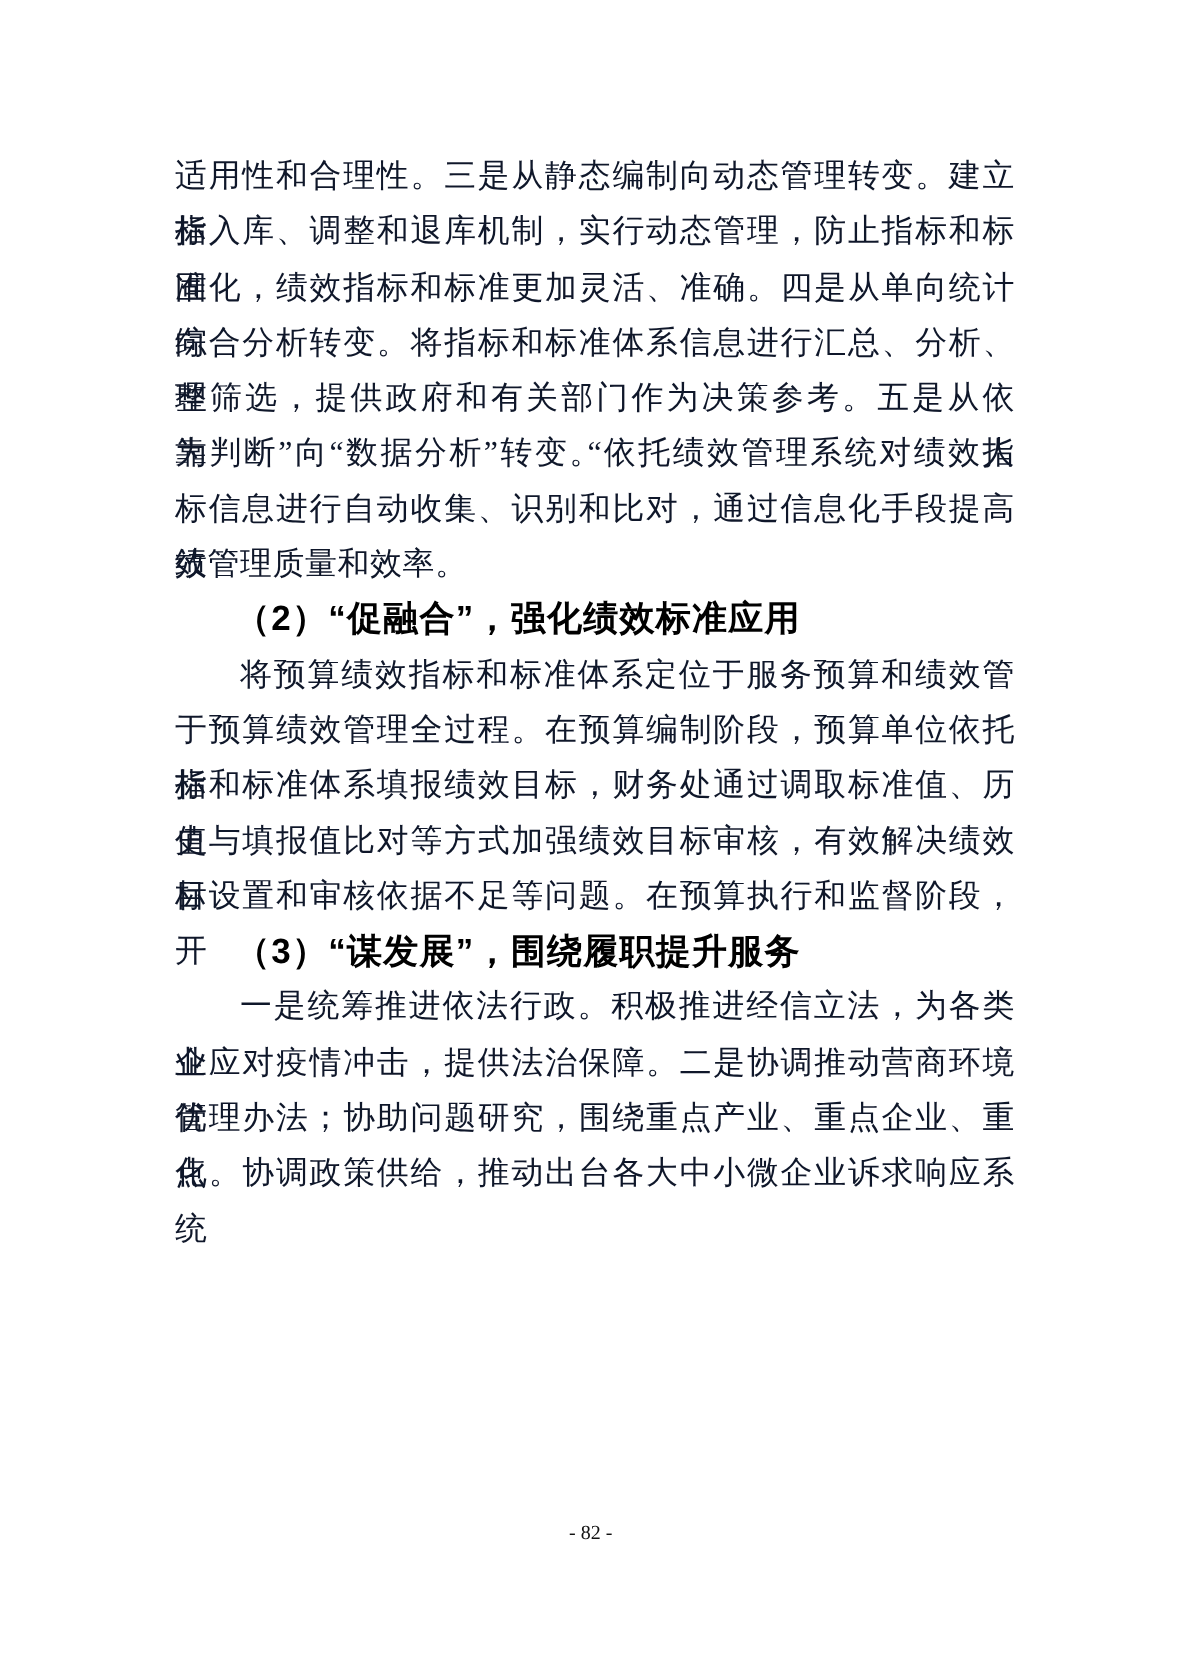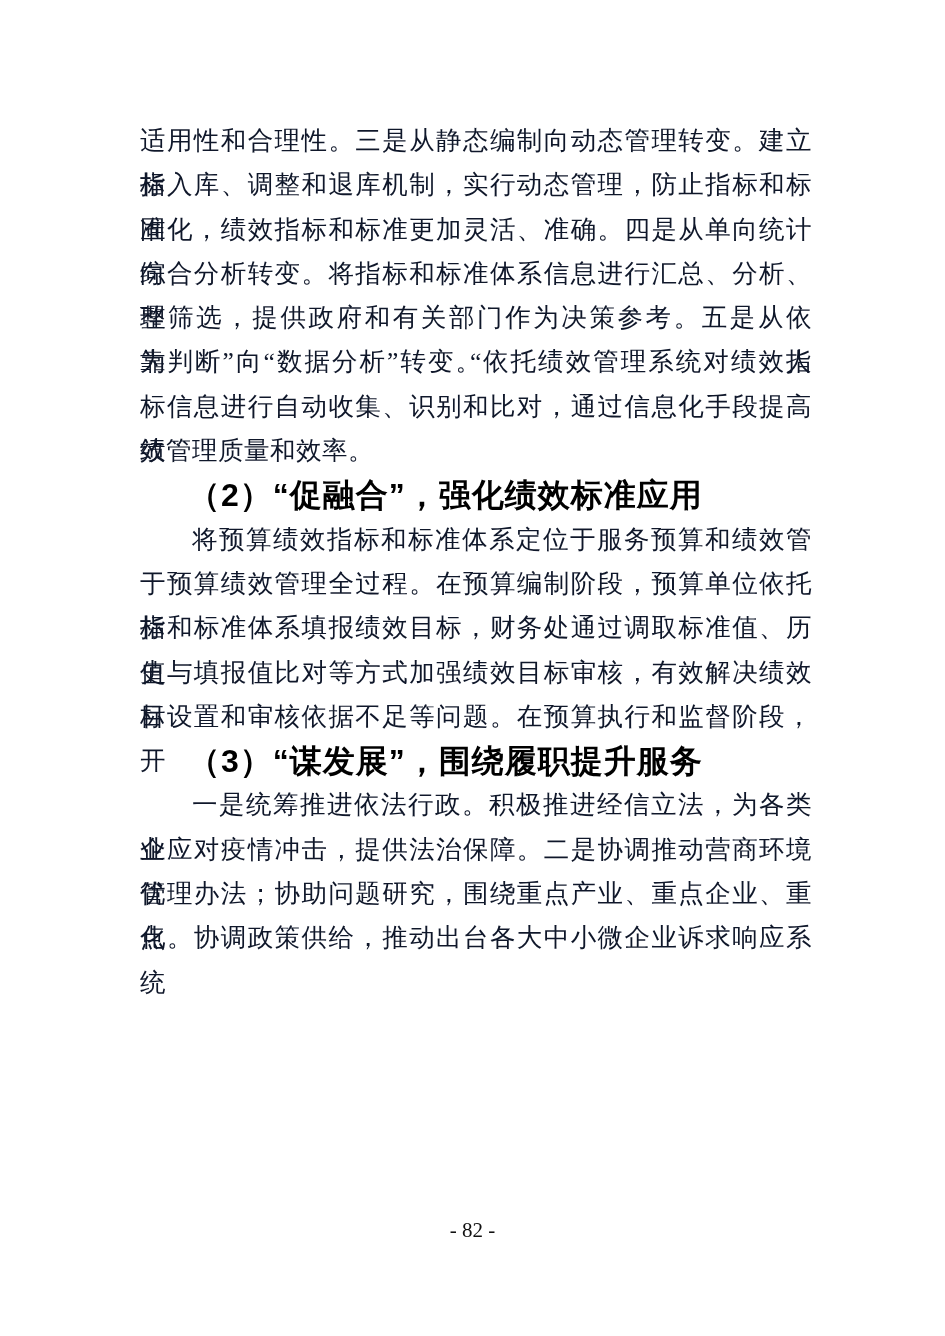--- a/index.html
+++ b/index.html
@@ -33,34 +33,34 @@
   .line.body-indent {
     text-indent: 52px;
   }
   .line.body-end {
     text-align: left;
     text-align-last: left;
   }
   .line.heading {
     font-family: "Liberation Sans", sans-serif;
     font-weight: 700;
-    font-size: 32px;
+    font-size: 28px;
     color: #000000;
     text-align: left;
     text-align-last: left;
     text-indent: 48px;
     letter-spacing: 1px;
   }
   .page-footer {
     position: absolute;
     left: 0;
     right: 0;
     top: 1218px;
     text-align: center;
-    font-size: 21px;
+    font-size: 16px;
     color: #111111;
     font-family: "Liberation Serif", serif;
   }
 </style>
 </head>
 <body>
 
 <div class="page">
   <div class="doc-body">
       <div class="line body">适用性和合理性。三是从静态编制向动态管理转变。建立指</div>

